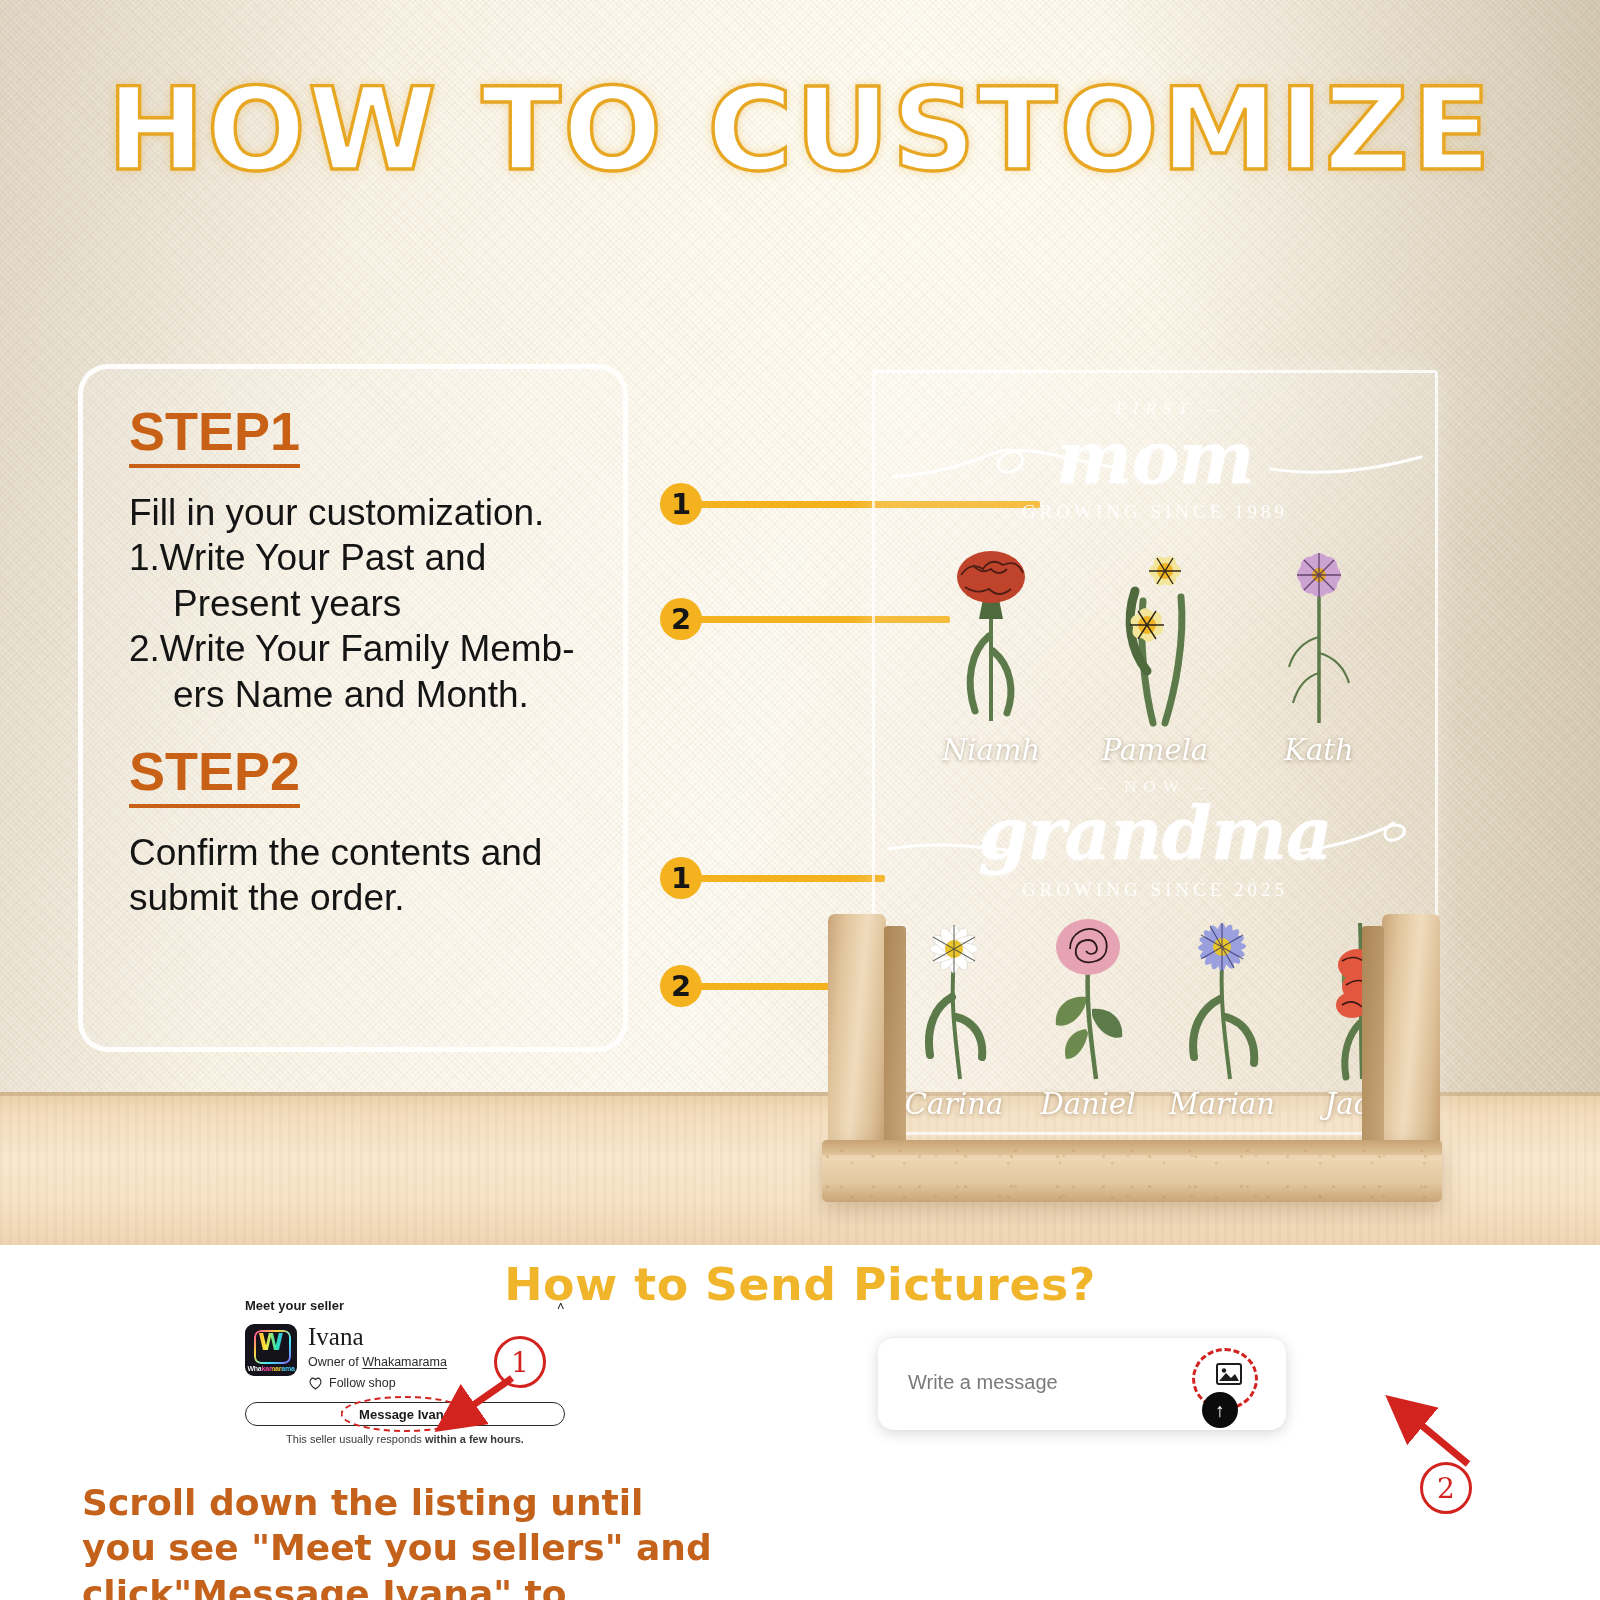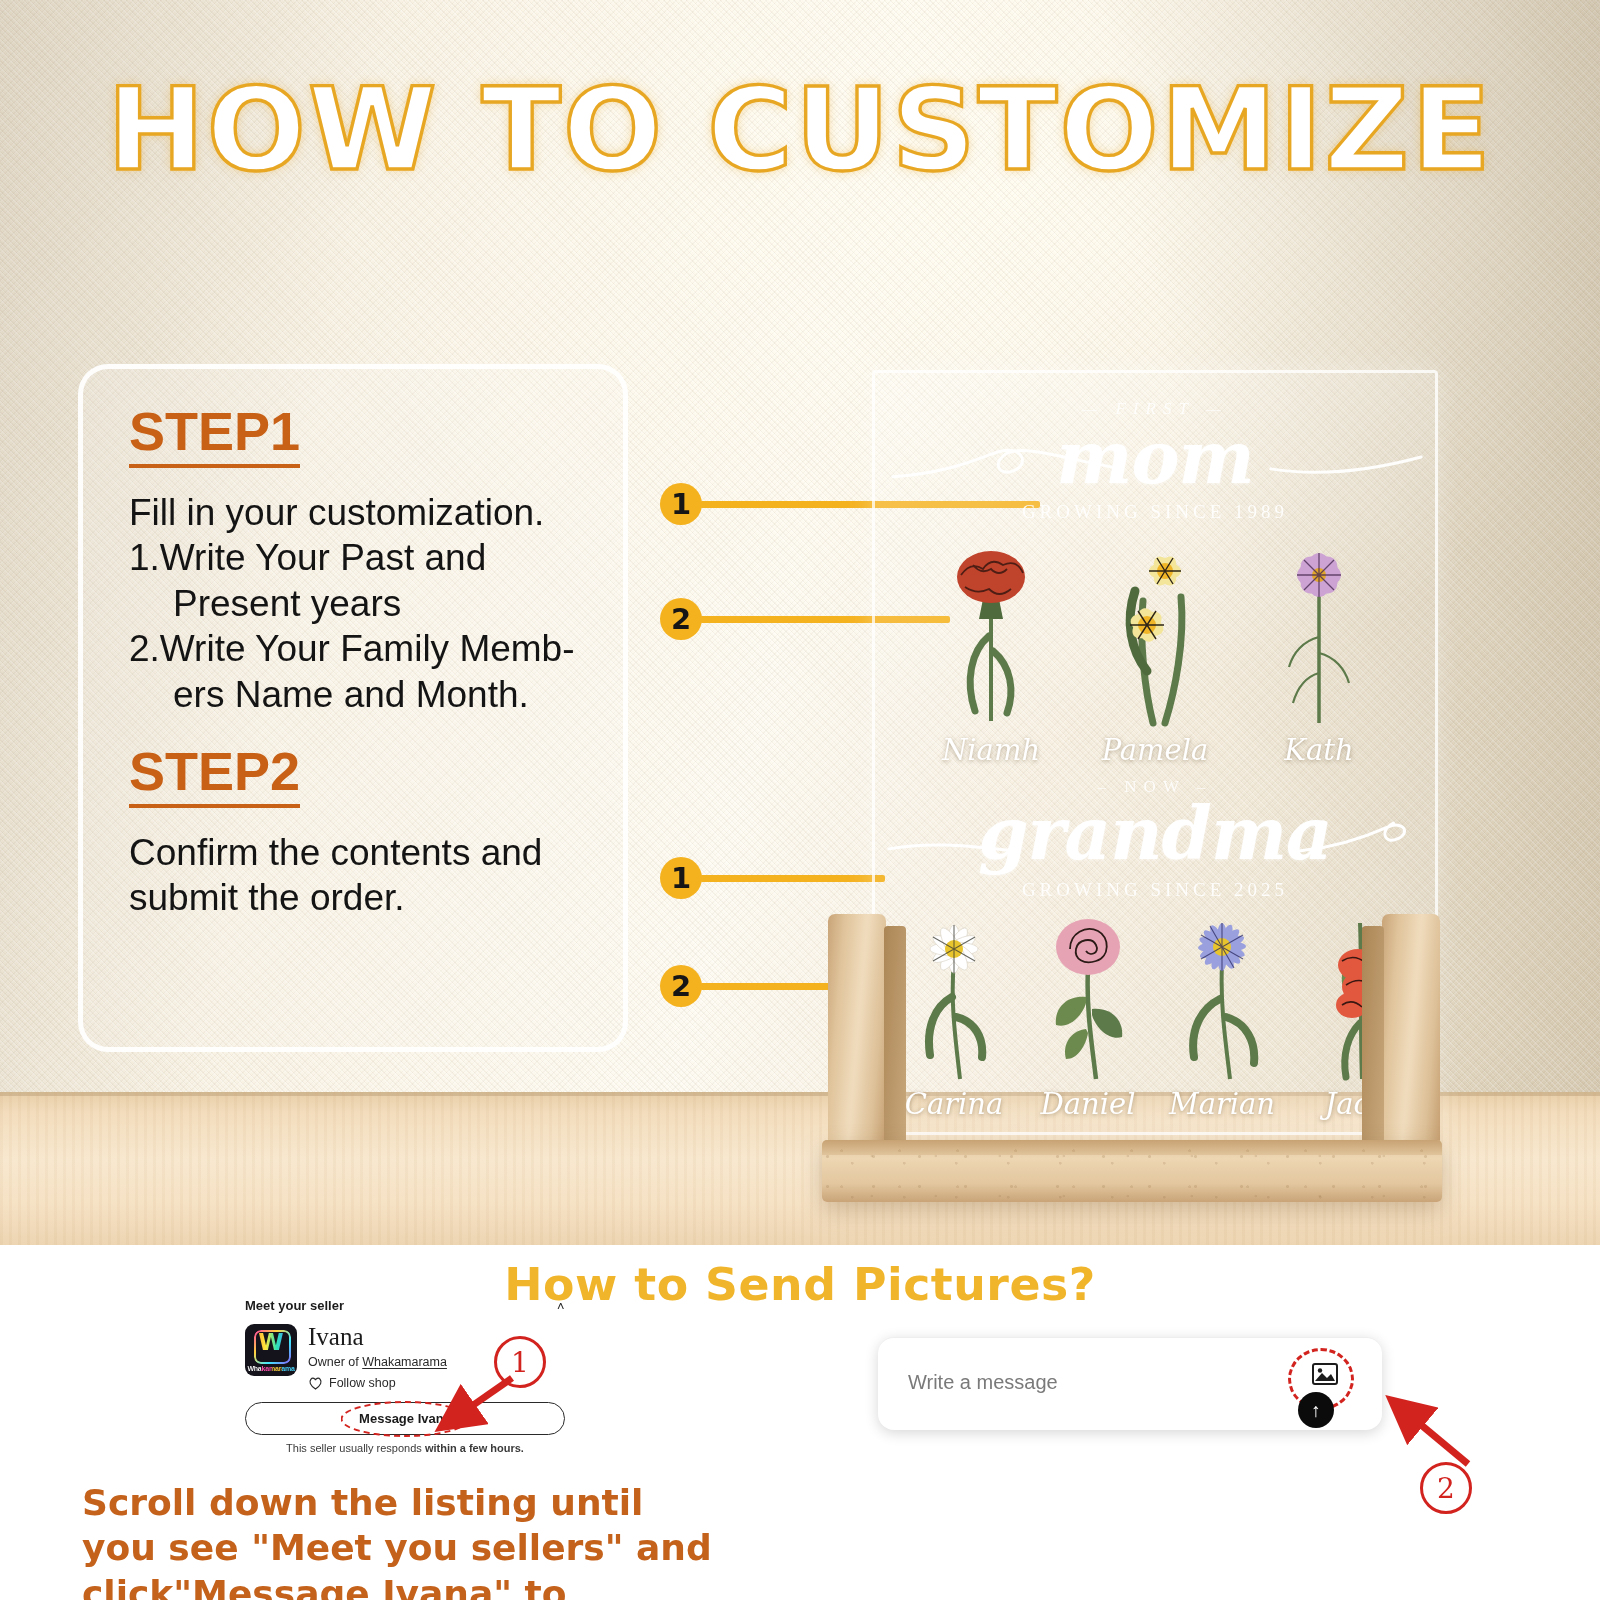--- a/index.html
+++ b/index.html
@@ -196,34 +196,34 @@
     position:absolute;left:0;bottom:4px;width:52px;text-align:center;
     font-size:7px;font-weight:700;letter-spacing:-.2px;
     background:linear-gradient(90deg,#ffffff 0 30%,#ff4fae 30% 52%,#ffd23e 52% 72%,#48d8ff 72% 100%);
     -webkit-background-clip:text;background-clip:text;color:transparent;
   }
   .seller-name{font-family:"Liberation Serif", serif;font-size:25px;color:#1b1b1b;line-height:1.05;}
   .owner{font-size:12.5px;color:#2a2a2a;margin-top:5px;}
   .owner u{text-underline-offset:2px;}
   .follow{font-size:12.5px;color:#2a2a2a;margin-top:7px;display:flex;align-items:center;gap:6px;}
   .msg-btn{
-    margin-top:12px;width:100%;height:33px;border:1.6px solid #2a2a2a;border-radius:18px;
+    margin-top:12px;width:100%;height:24px;border:1.6px solid #2a2a2a;border-radius:18px;
     background:#fff;display:flex;align-items:center;justify-content:center;
     font-size:13px;font-weight:600;color:#1a1a1a;position:relative;box-sizing:border-box;
   }
   .dash-ell{
     position:absolute;left:50%;top:50%;transform:translate(-50%,-50%);
     width:125px;height:32px;border:2.5px dashed #d2231f;border-radius:50%;
   }
   .resp{font-size:11px;color:#3a3a3a;text-align:center;margin-top:7px;}
   .resp b{font-weight:700;}
 
   
   .msgbox{
-    position:absolute;left:878px;top:1337px;width:504px;height:92px;
+    position:absolute;left:878px;top:1337px;width:408px;height:92px;
     background:#fff;border-radius:16px;
     box-shadow:0 3px 14px rgba(0,0,0,.16);
     border-top:1px solid #eee;
   }
   .msg-ph{position:absolute;left:30px;top:33px;font-size:20px;color:#7a7a7a;}
   .img-icon{
     position:absolute;right:44px;top:24px;width:26px;height:24px;
   }
   .dash-circ{
     position:absolute;right:28px;top:10px;width:60px;height:56px;

